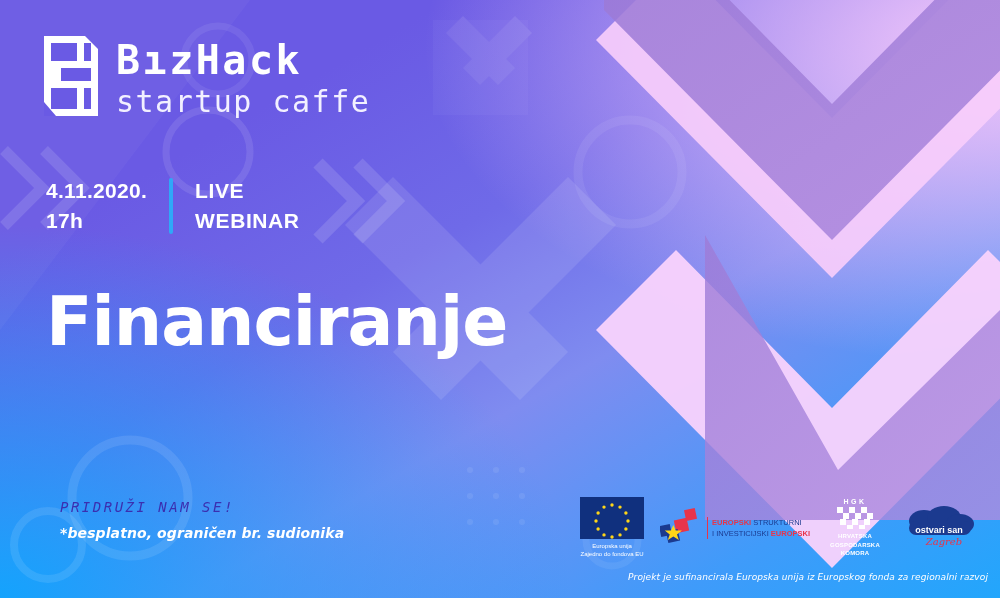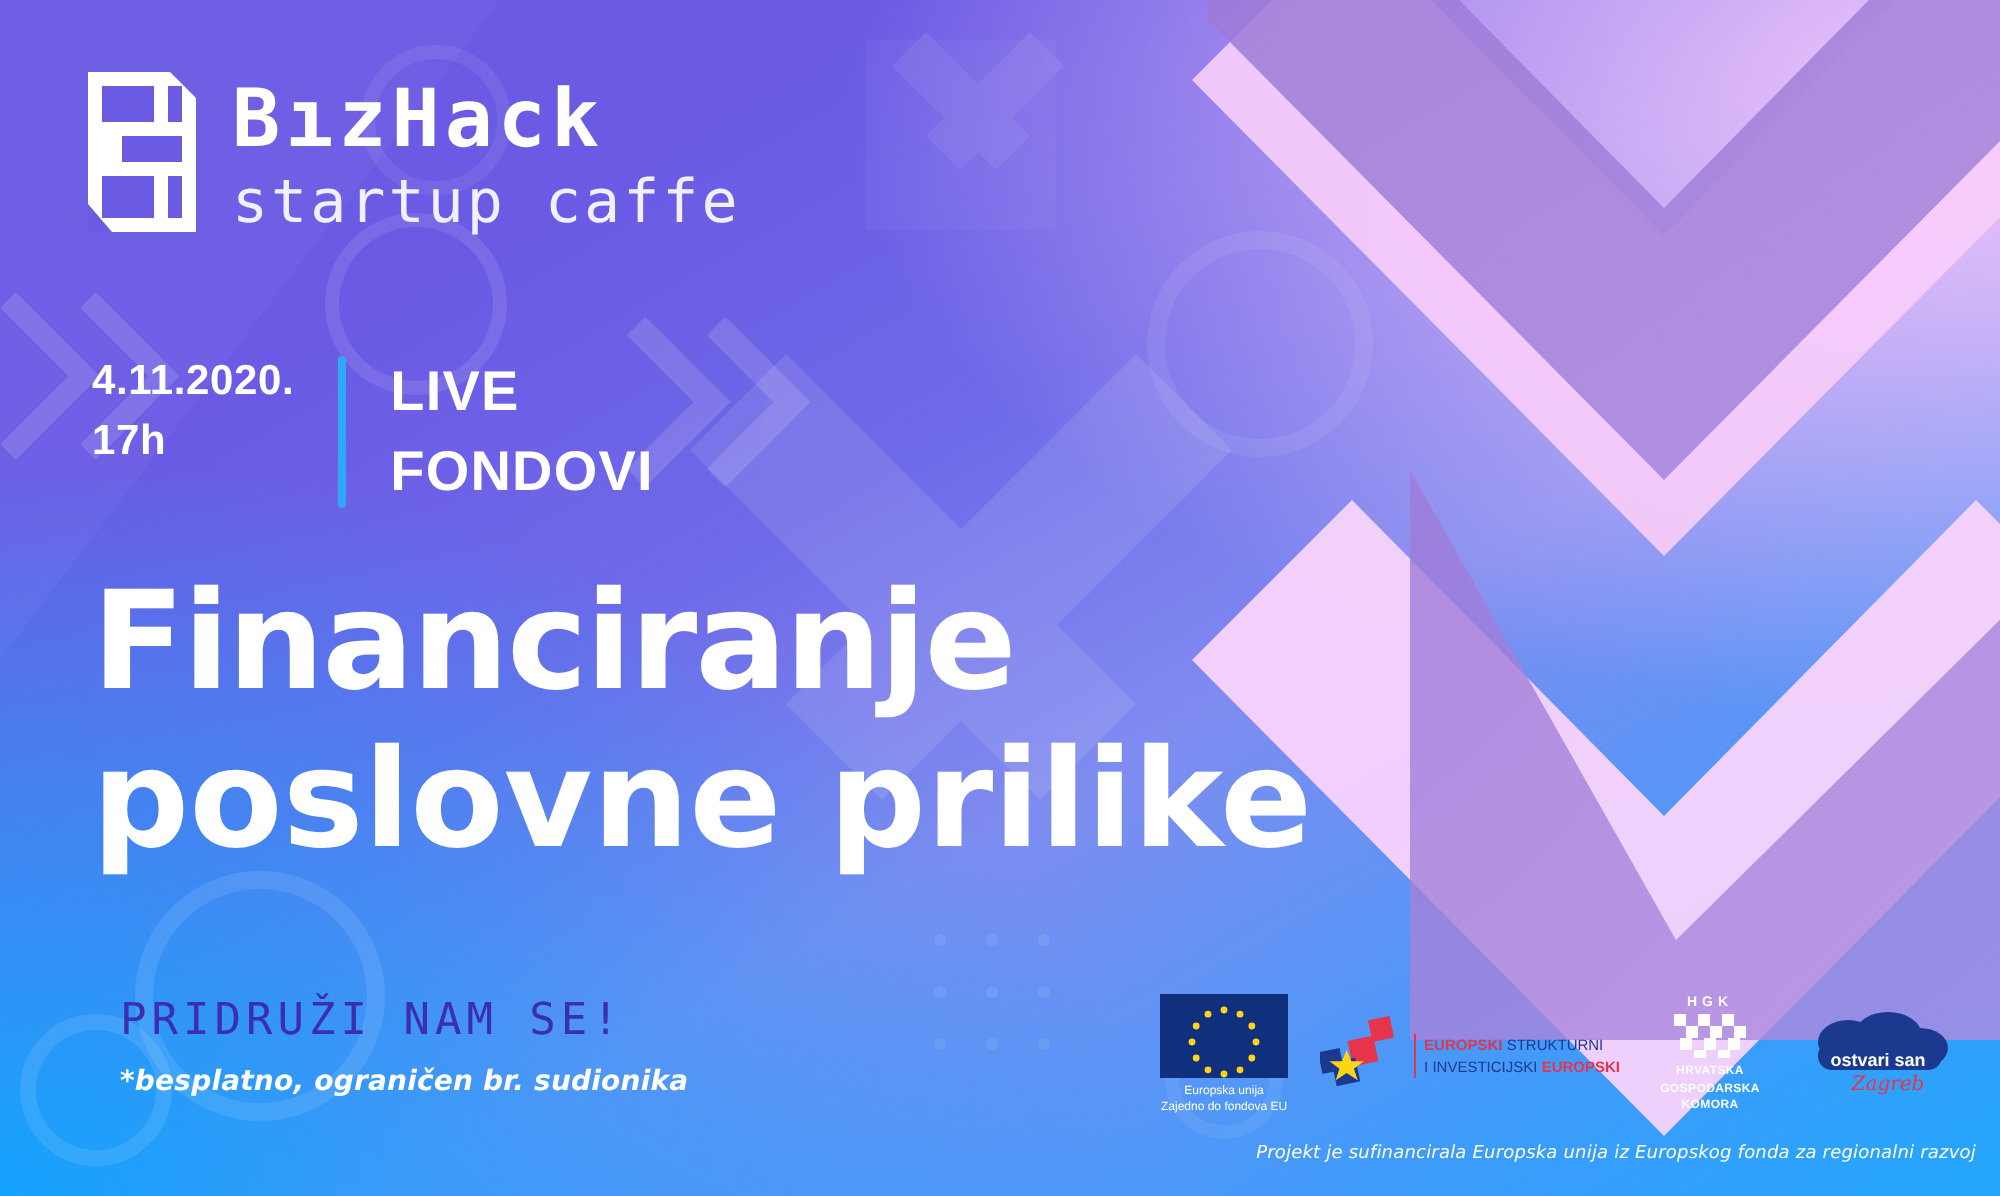--- a/index.html
+++ b/index.html
@@ -54,38 +54,38 @@
     font-size:21px; line-height:1.42; letter-spacing:.3px;
   }
   #meta-divider {
     width:4px; background:#2fa8f8; border-radius:2px; flex:none;
     margin:2px 0 2px 0;
   }
   #webinar-box {
     padding-left:22px;
     font-family:"Liberation Sans", sans-serif;
     font-weight:bold; color:#ffffff;
-    font-size:28px; line-height:1.42; letter-spacing:.6px;
+    font-size:21px; line-height:1.42; letter-spacing:.6px;
   }
 
   
   #headline {
     position:absolute; left:46px; top:283px;
     font-family:"DejaVu Sans", sans-serif;
     font-weight:bold; color:#ffffff;
     font-size:68px; line-height:1.16; letter-spacing:-1px;
   }
   #headline .l2 { letter-spacing:0px; }
 
   
   #cta-block { position:absolute; left:60px; top:500px; }
   #cta-title {
     font-family:"DejaVu Sans Mono", monospace;
-    font-size:22px; font-weight:500; color:#3b2fb0;
-    letter-spacing:2.5px; line-height:1;
+    font-size:14px; font-weight:500; color:#3b2fb0;
+    letter-spacing:2.5px; line-height:1;font-style:italic;
   }
   #cta-note {
     font-family:"DejaVu Sans", sans-serif;
     font-style:italic; font-weight:bold;
     font-size:14px; color:#ffffff;
     margin-top:11px; letter-spacing:.1px;
   }
 
   
   #sponsors {
@@ -238,27 +238,26 @@
   </div>
 
   <div id="meta-row">
     <div id="date-box">
       <div>4.11.2020.</div>
       <div>17h</div>
     </div>
     <div id="meta-divider"></div>
     <div id="webinar-box">
       <div>LIVE</div>
-      <div>FONDOVI</div>
+      <div>WEBINAR</div>
     </div>
   </div>
 
   <div id="headline">
     <div class="l1">Financiranje</div>
-    <div class="l2">poslovne prilike</div>
   </div>
 
   <div id="cta-block">
     <div id="cta-title">PRIDRUŽI NAM SE!</div>
     <div id="cta-note">*besplatno, ograničen br. sudionika</div>
   </div>
 
   <div id="sponsors">
 
     <div class="sp" id="eu-flag-box">

